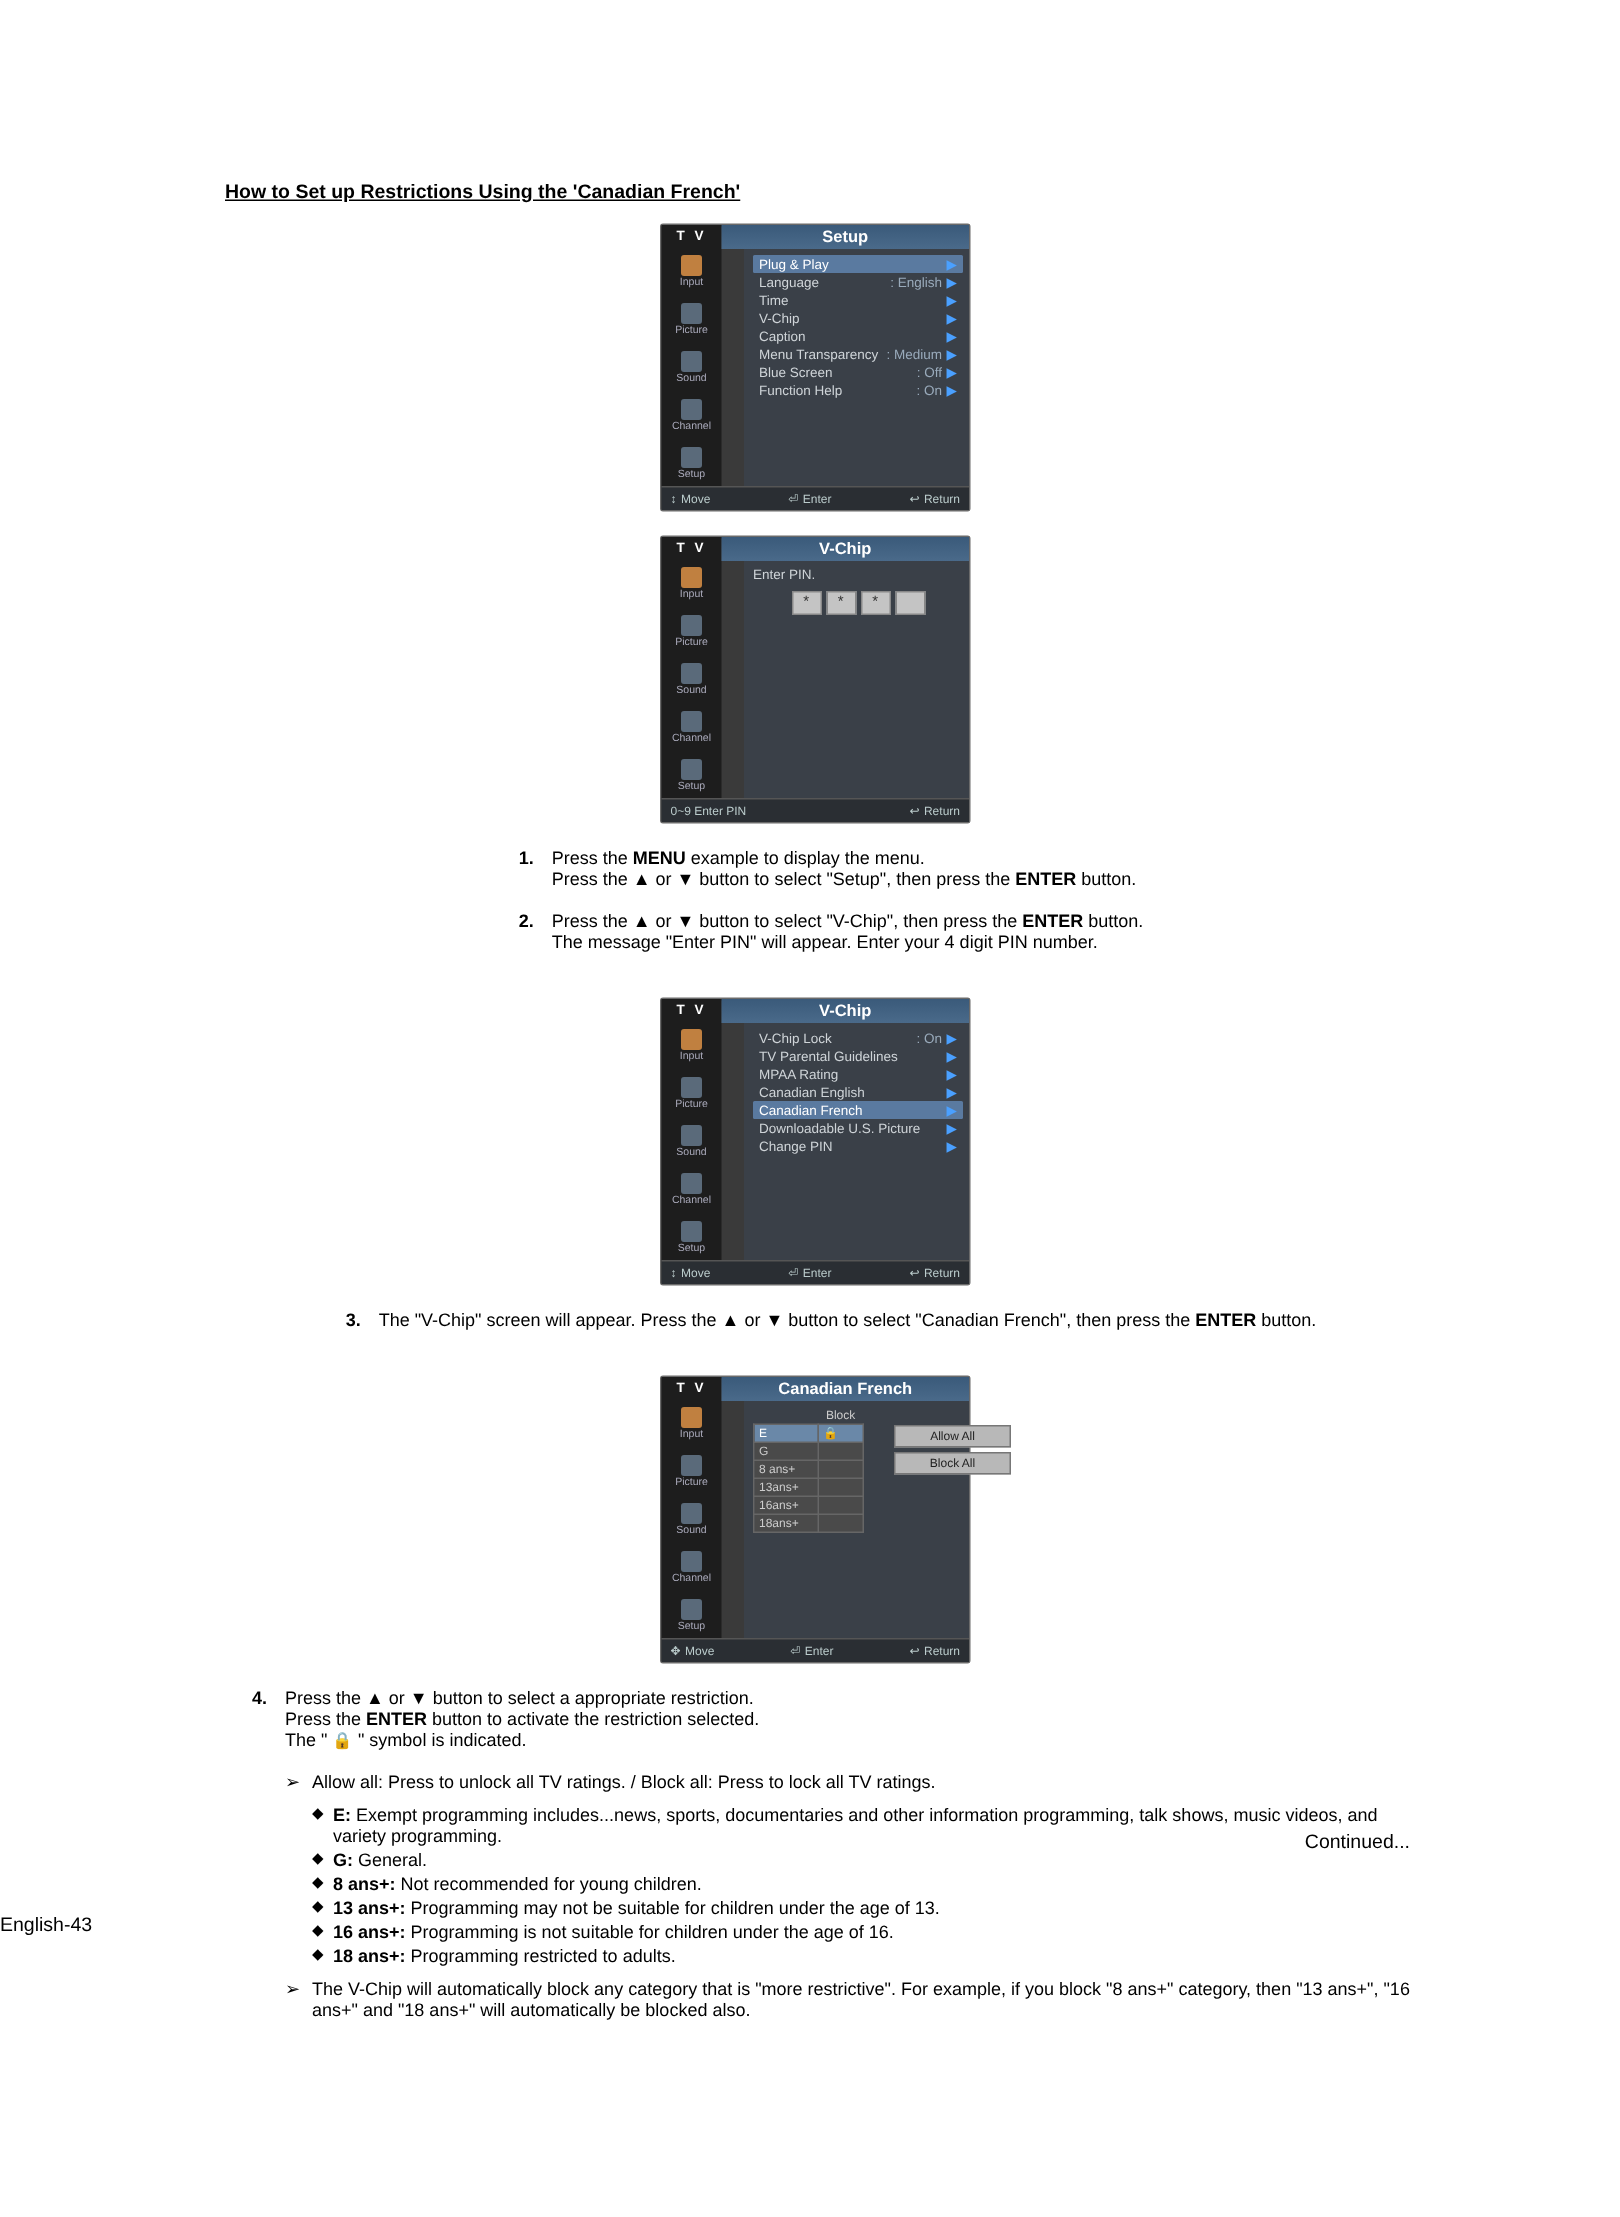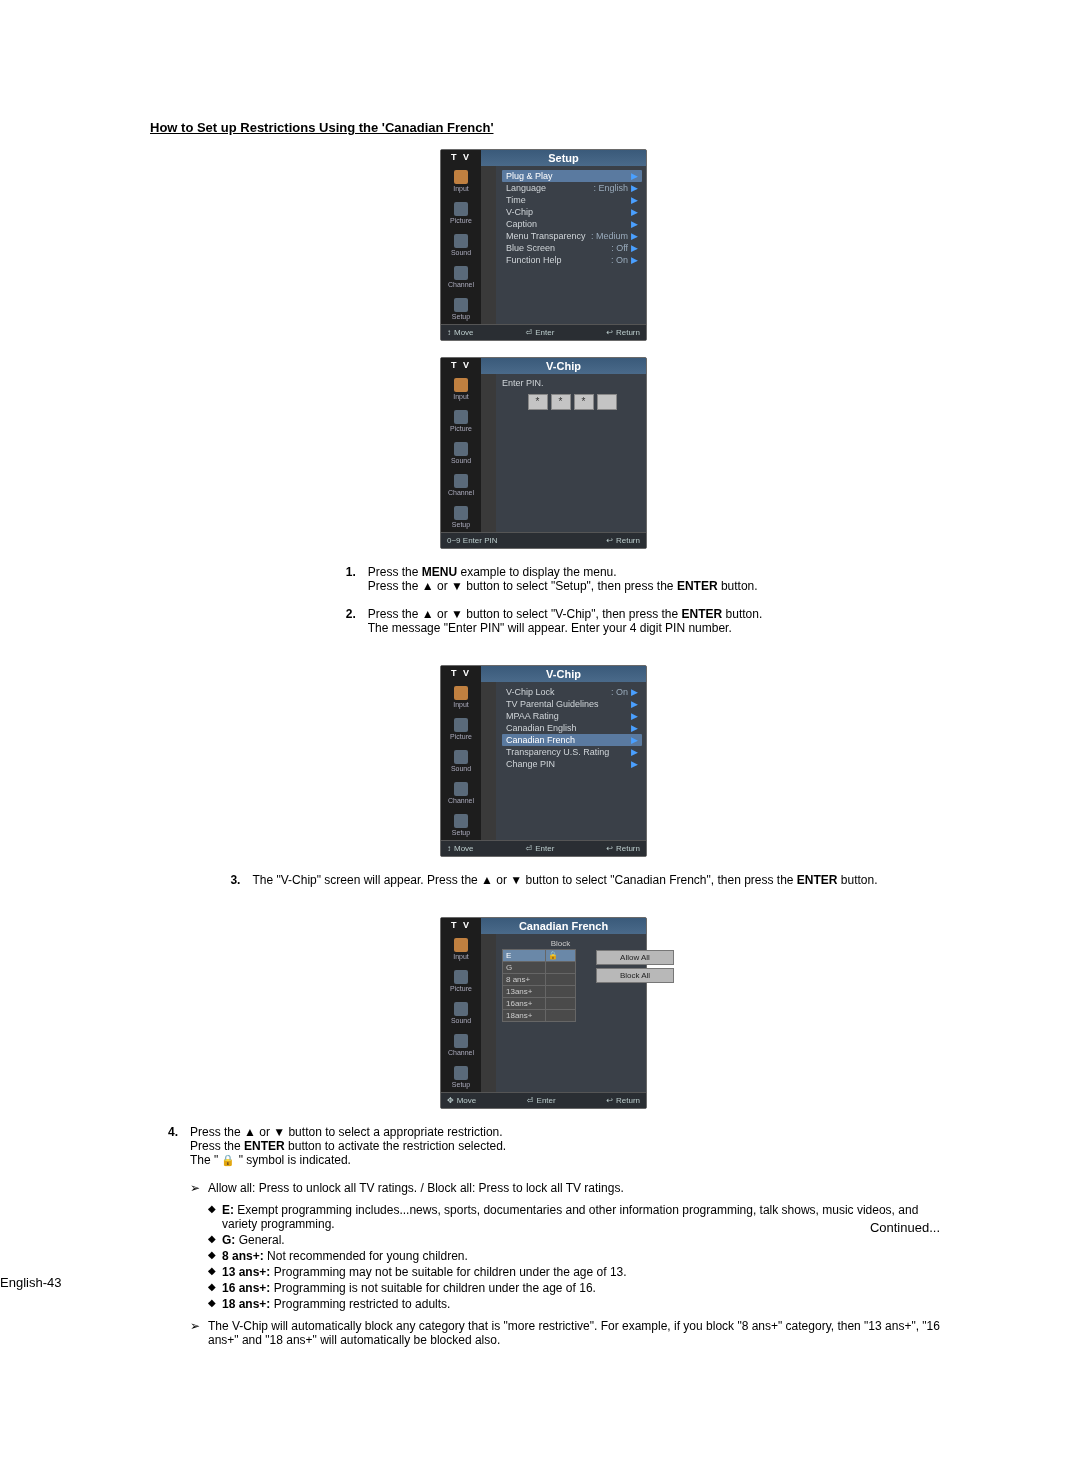--- a/index.html
+++ b/index.html
@@ -407,21 +407,21 @@
               </div>
               <div class="mrow">
                 <span>Canadian English</span>
                 <span><span class="mval"></span><span class="chev">▶</span></span>
               </div>
               <div class="mrow selected">
                 <span>Canadian French</span>
                 <span><span class="mval"></span><span class="chev">▶</span></span>
               </div>
               <div class="mrow">
-                <span>Transparency U.S. Rating</span>
+                <span>Downloadable U.S. Picture</span>
                 <span><span class="mval"></span><span class="chev">▶</span></span>
               </div>
               <div class="mrow">
                 <span>Change PIN</span>
                 <span><span class="mval"></span><span class="chev">▶</span></span>
               </div>
             </div>
         </div>
         <div class="tv-footer">
           <span>

